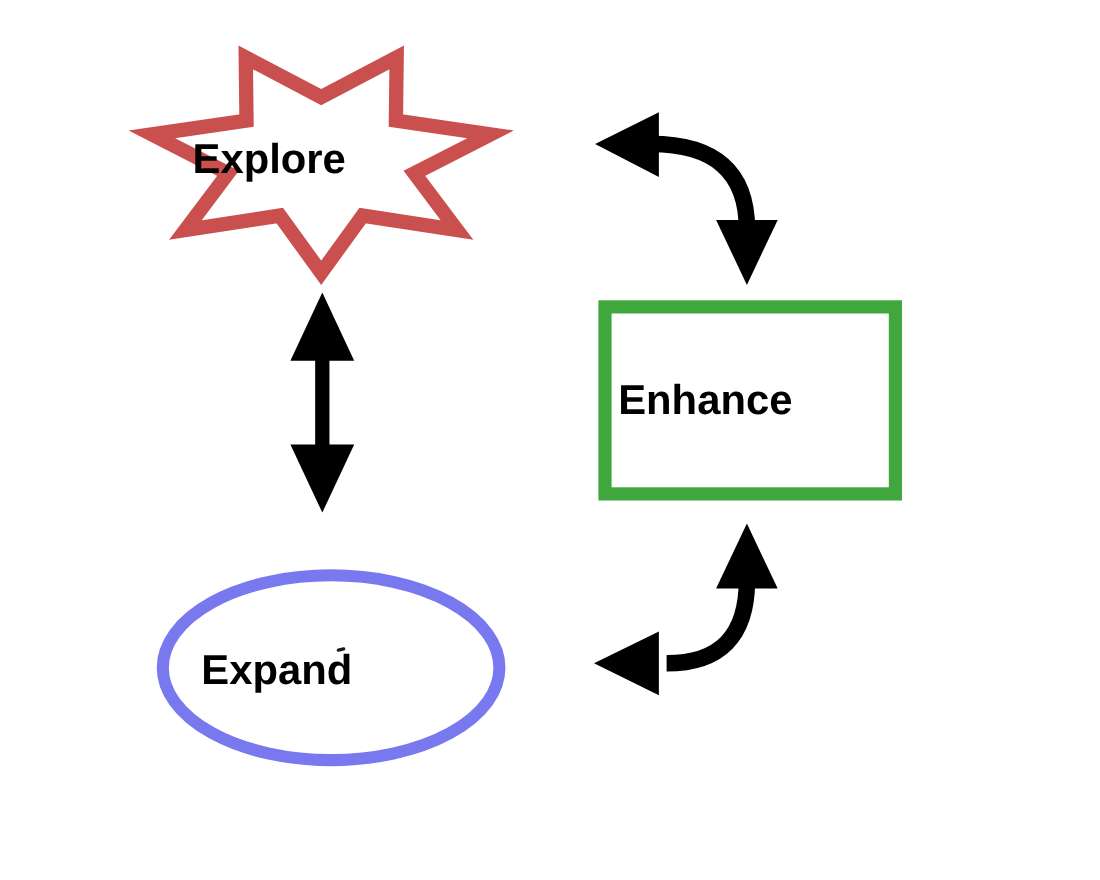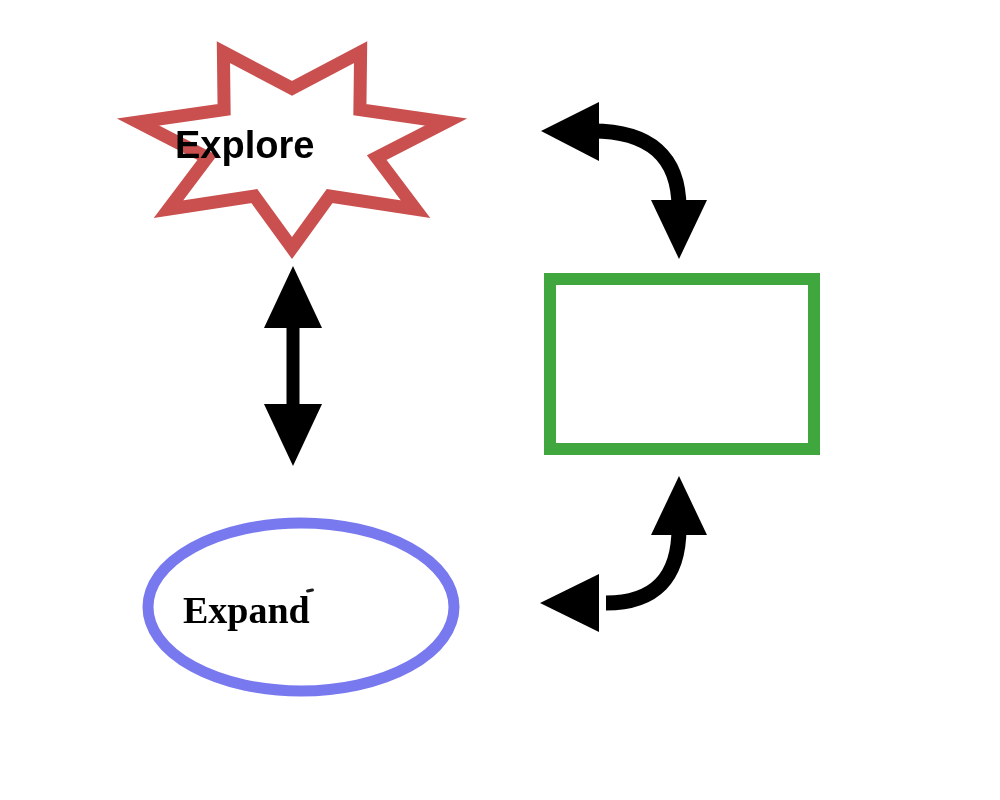--- a/index.html
+++ b/index.html
@@ -28,21 +28,21 @@
     text-align: left;
     font-size: 38px;
     font-weight: 700;
     color: #000000;
     line-height: 46px;
     letter-spacing: 0px;
     user-select: none;
   }
   .label-explore { left: 175px; top: 122px; }
   .label-enhance { left: 562px; top: 341px; }
-  .label-expand  { left: 183px; top: 587px; font-family: Liberation Serif, serif; }
+  .label-expand  { left: 183px; top: 587px; }
   .stray-mark {
     position: absolute;
     left: 306px;
     top: 589px;
     width: 8px;
     height: 3px;
     background: #1a1a1a;
     border-radius: 2px;
     transform: rotate(-12deg);
   }
@@ -74,18 +74,19 @@
 
     <g>
       <polygon points="679,476 707,535 651,535" fill="#000000"></polygon>
       <path d="M 679 528 Q 679 603 606 603" fill="none" stroke-width="15" stroke="#000000"></path>
       <polygon points="540,603 599,574 599,632" fill="#000000"></polygon>
     </g>
   </svg>
 
   <div class="node-label label-explore">Explore</div>
 
+  <div class="node-label label-enhance">Enhance</div>
 
   <div class="node-label label-expand">Expand</div>
 
   <div class="stray-mark"></div>
 
 </div>
 
 </body></html>

